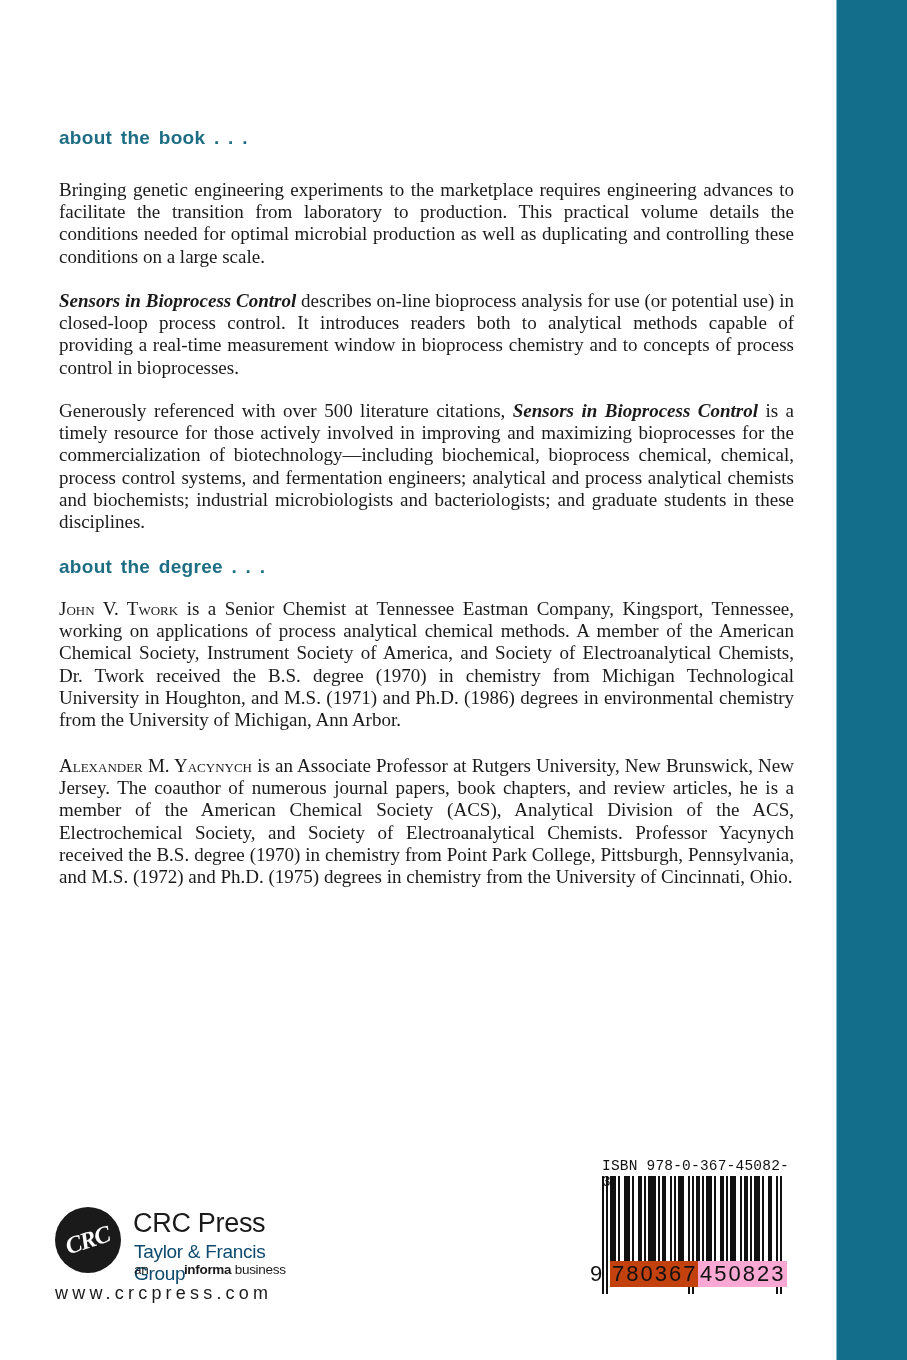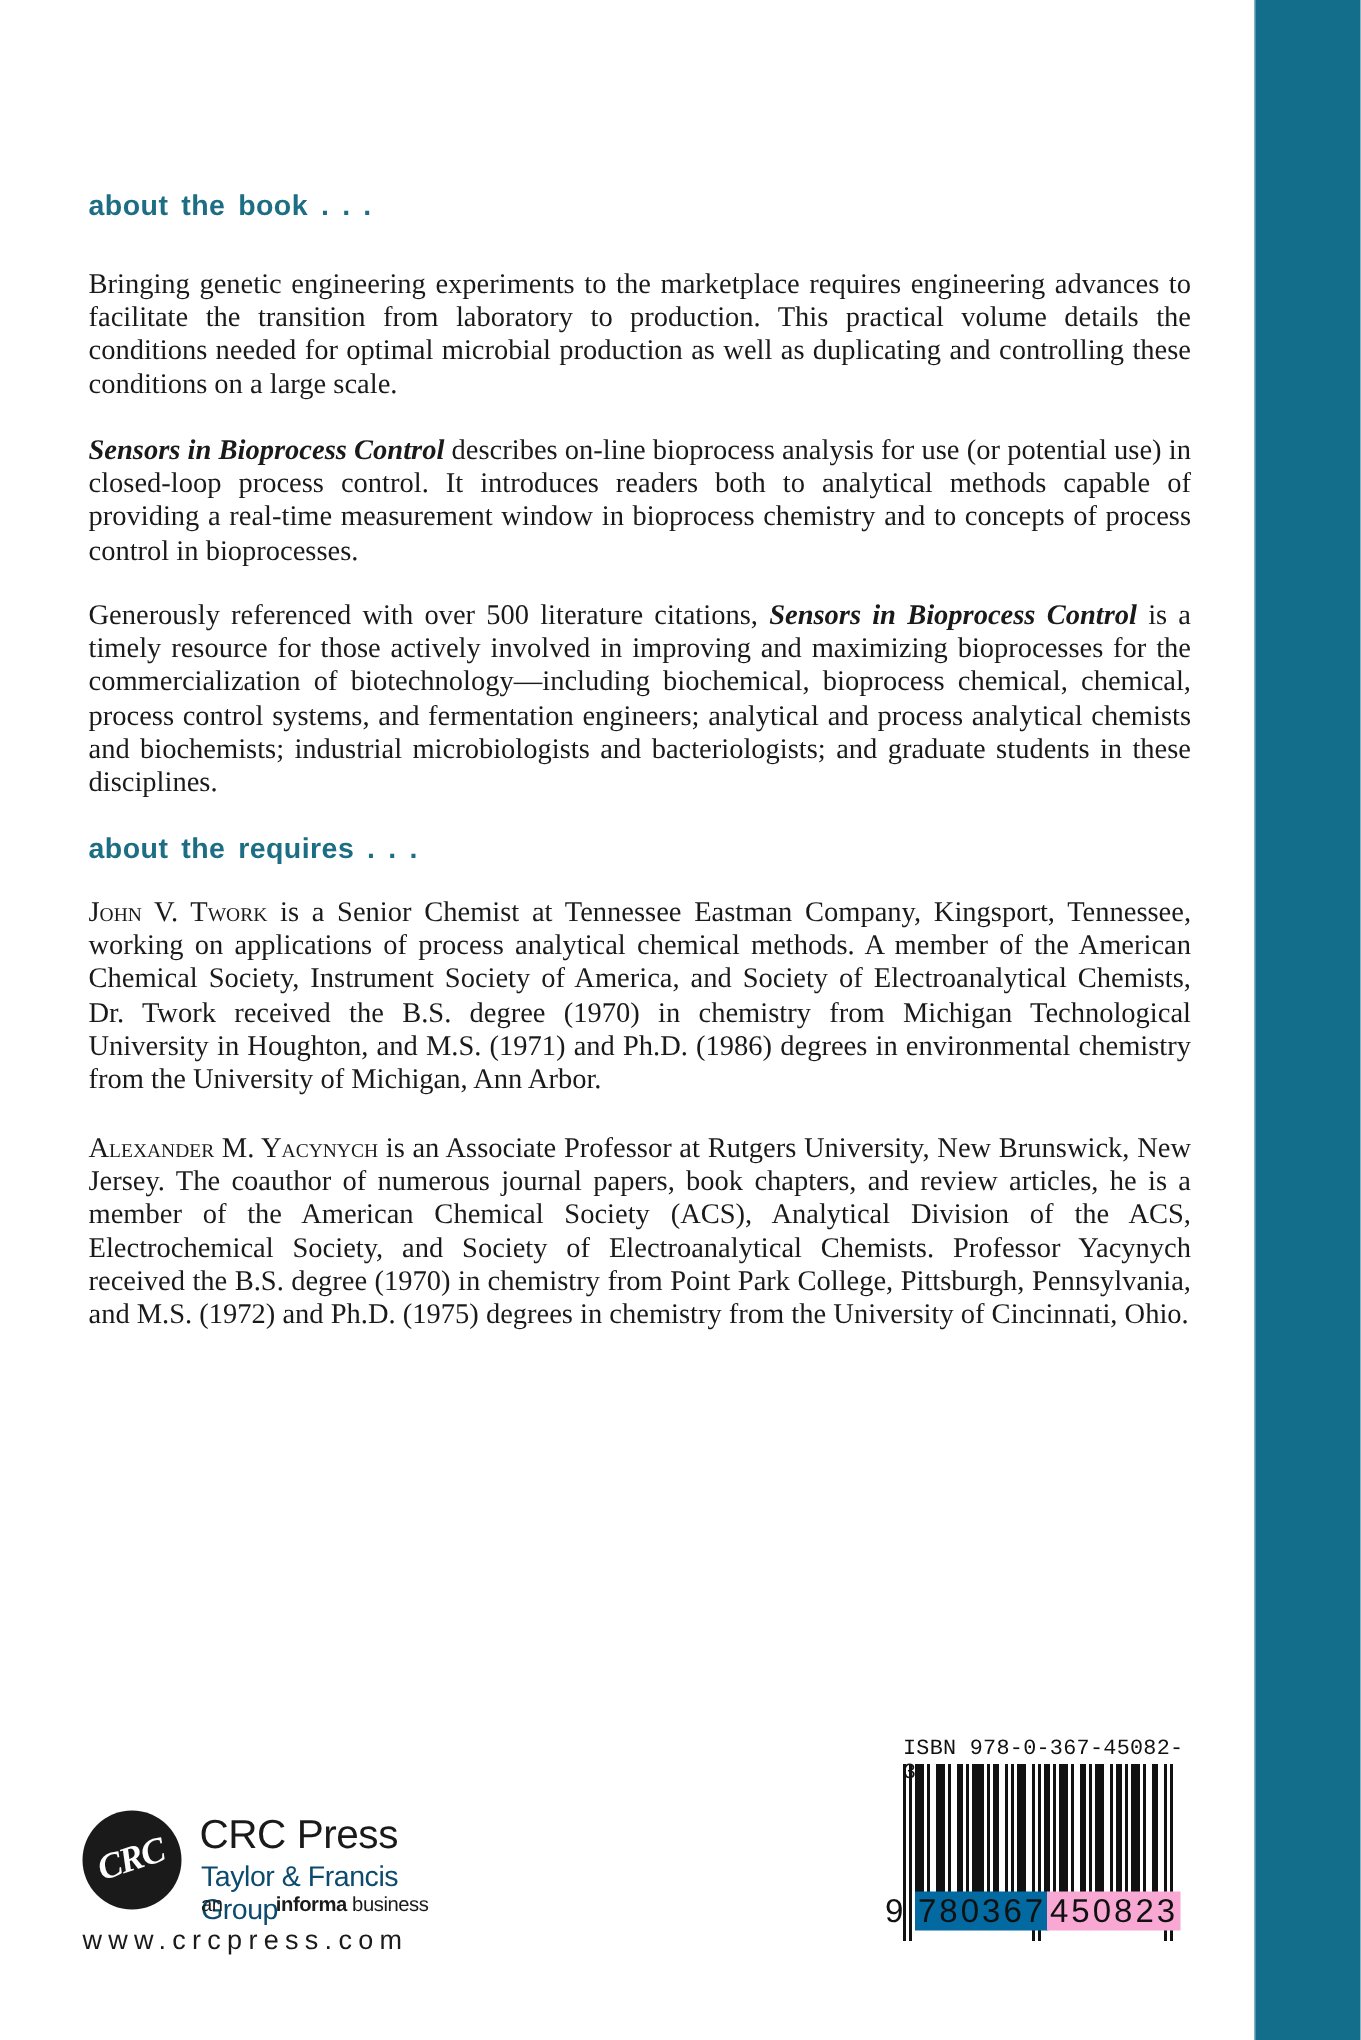--- a/index.html
+++ b/index.html
@@ -78,21 +78,21 @@
     .bars {
       position: absolute; left: 12px; top: 18px; width: 182px; height: 118px;
     }
     .digits-first {
       position: absolute; left: 0; top: 103px;
       font-family: "Liberation Sans", sans-serif; font-size: 22px; color: #111;
     }
     .digits-left {
       position: absolute; left: 20px; top: 103px;
       font-family: "Liberation Sans", sans-serif; font-size: 22px; color: #111;
-      letter-spacing: 2px; background: #0369a1; padding: 0 2px;
+      letter-spacing: 2px; background: #c2410c; padding: 0 2px;
     }
     .digits-right {
       position: absolute; left: 108px; top: 103px;
       font-family: "Liberation Sans", sans-serif; font-size: 22px; color: #111;
       letter-spacing: 2px; background: #f9a8d4; padding: 0 2px;
     }
   </style>
 </head>
 <body>
 
@@ -100,21 +100,21 @@
 
 <div class="content">
   <div class="heading" style="top:127px;">about the book . . .</div>
 
   <p class="para" style="top:179px;">Bringing genetic engineering experiments to the marketplace requires engineering advances to facilitate the transition from laboratory to production. This practical volume details the conditions needed for optimal microbial production as well as duplicating and controlling these conditions on a large scale.</p>
 
   <p class="para" style="top:290px;"><em>Sensors in Bioprocess Control</em><span> describes on-line bioprocess analysis for use (or potential use) in closed-loop process control. It introduces readers both to analytical methods capable of providing a real-time measurement window in bioprocess chemistry and to concepts of process control in bioprocesses.</span></p>
 
   <p class="para" style="top:400px;"><span>Generously referenced with over 500 literature citations, </span><em>Sensors in Bioprocess Control</em><span> is a timely resource for those actively involved in improving and maximizing bioprocesses for the commercialization of biotechnology—including biochemical, bioprocess chemical, chemical, process control systems, and fermentation engineers; analytical and process analytical chemists and biochemists; industrial microbiologists and bacteriologists; and graduate students in these disciplines.</span></p>
 
-  <div class="heading" style="top:556px;">about the requires . . .</div>
+  <div class="heading" style="top:556px;">about the degree . . .</div>
 
   <p class="para" style="top:598px;"><span class="sc">John V. Twork</span><span> is a Senior Chemist at Tennessee Eastman Company, Kingsport, Tennessee, working on applications of process analytical chemical methods. A member of the American Chemical Society, Instrument Society of America, and Society of Electroanalytical Chemists, Dr. Twork received the B.S. degree (1970) in chemistry from Michigan Technological University in Houghton, and M.S. (1971) and Ph.D. (1986) degrees in environmental chemistry from the University of Michigan, Ann Arbor.</span></p>
 
   <p class="para" style="top:755px;"><span class="sc">Alexander M. Yacynych</span><span> is an Associate Professor at Rutgers University, New Brunswick, New Jersey. The coauthor of numerous journal papers, book chapters, and review articles, he is a member of the American Chemical Society (ACS), Analytical Division of the ACS, Electrochemical Society, and Society of Electroanalytical Chemists. Professor Yacynych received the B.S. degree (1970) in chemistry from Point Park College, Pittsburgh, Pennsylvania, and M.S. (1972) and Ph.D. (1975) degrees in chemistry from the University of Cincinnati, Ohio.</span></p>
 </div>
 
 <div class="logo">
   <div class="logo-circle">
     <span>CRC</span>
   </div>

